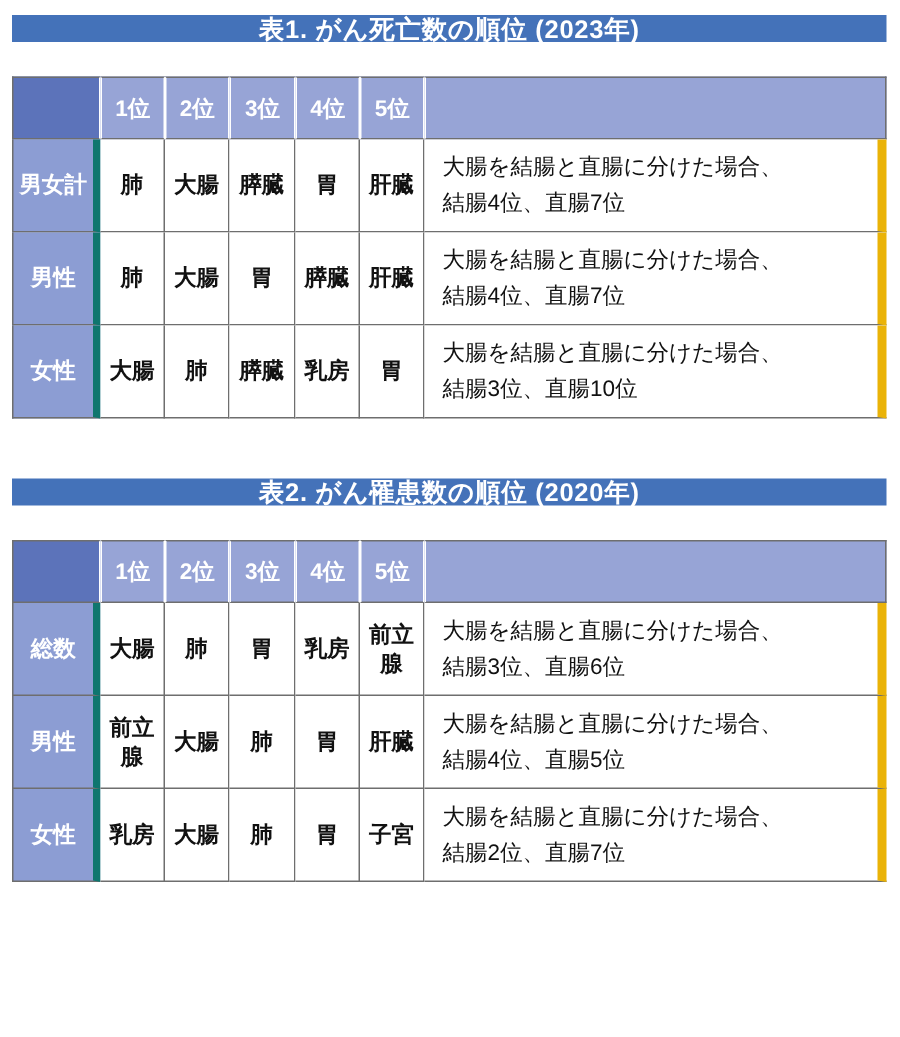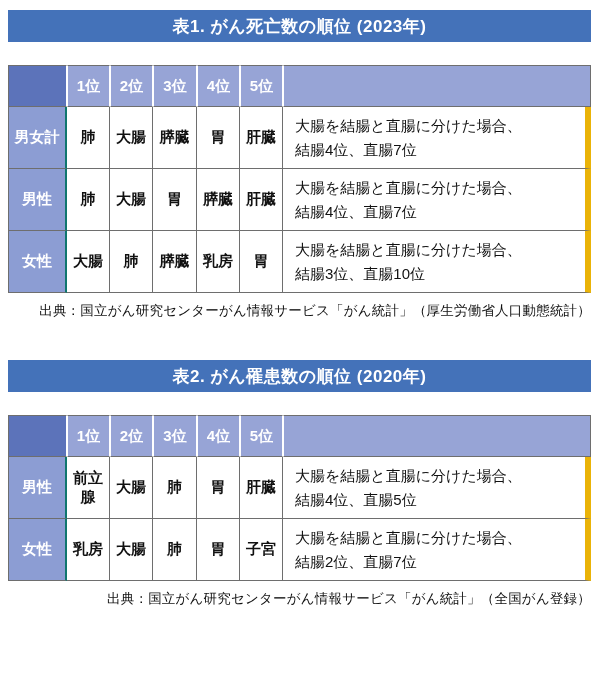--- a/index.html
+++ b/index.html
@@ -10,21 +10,21 @@
   }
   .page {
     position: relative;
     width: 600px;
     height: 691px;
     background: #ffffff;
     overflow: hidden;
   }
   .title-bar {
     margin: 0 9px 0 8px;
-    height: 32px;
+    height: 18px;
     background: #4472B9;
     color: #ffffff;
     display: flex;
     align-items: center;
     justify-content: center;
     font-size: 17px;
     font-weight: bold;
     letter-spacing: 0.5px;
   }
   .sec-1 .title-bar { margin-top: 10px; }
@@ -73,21 +73,21 @@
     border-right: 1px solid #6E6E6E;
   }
 
   
   th.rowhead {
     background: #8C9DD3;
     color: #ffffff;
     font-size: 15px;
     font-weight: bold;
     border-left: 1px solid #6E6E6E;
-    border-right: 2px solid #0f766e;
+    border-right: 5px solid #0f766e;
     border-bottom: 1px solid #6E6E6E;
   }
   td.rank {
     background: #ffffff;
     color: #111111;
     font-size: 15px;
     font-weight: 600;
     border-right: 1px solid #6E6E6E;
     border-bottom: 1px solid #6E6E6E;
     overflow: hidden;
@@ -170,21 +170,20 @@
           <td class="rank">肺</td>
           <td class="rank">膵臓</td>
           <td class="rank">乳房</td>
           <td class="rank">胃</td>
           <td class="note">大腸を結腸と直腸に分けた場合、
 結腸3位、直腸10位</td>
         </tr>
       </tbody>
     </table>
 
-    <div class="source">出典：国立がん研究センターがん情報サービス「がん統計」（厚生労働省人口動態統計）</div>
   </section>
 
   <section class="sec-2">
     <div class="title-bar">
       <span>表2. がん罹患数の順位 (2020年)</span>
     </div>
 
     <table class="rank-table">
       <colgroup>
         <col class="col-label">
@@ -201,20 +200,30 @@
           <th class="colhead">1位</th>
           <th class="colhead">2位</th>
           <th class="colhead">3位</th>
           <th class="colhead">4位</th>
           <th class="colhead">5位</th>
           <th class="colhead notehead"></th>
         </tr>
       </thead>
       <tbody>
         <tr>
+          <th class="rowhead">総数</th>
+          <td class="rank">大腸</td>
+          <td class="rank">肺</td>
+          <td class="rank">胃</td>
+          <td class="rank">乳房</td>
+          <td class="rank">前立腺</td>
+          <td class="note">大腸を結腸と直腸に分けた場合、
+結腸3位、直腸6位</td>
+        </tr>
+        <tr>
           <th class="rowhead">男性</th>
           <td class="rank">前立腺</td>
           <td class="rank">大腸</td>
           <td class="rank">肺</td>
           <td class="rank">胃</td>
           <td class="rank">肝臓</td>
           <td class="note">大腸を結腸と直腸に分けた場合、
 結腸4位、直腸5位</td>
         </tr>
         <tr>
@@ -223,16 +232,15 @@
           <td class="rank">大腸</td>
           <td class="rank">肺</td>
           <td class="rank">胃</td>
           <td class="rank">子宮</td>
           <td class="note">大腸を結腸と直腸に分けた場合、
 結腸2位、直腸7位</td>
         </tr>
       </tbody>
     </table>
 
-    <div class="source">出典：国立がん研究センターがん情報サービス「がん統計」（全国がん登録）</div>
   </section>
 
 </div>
 
 </body></html>

